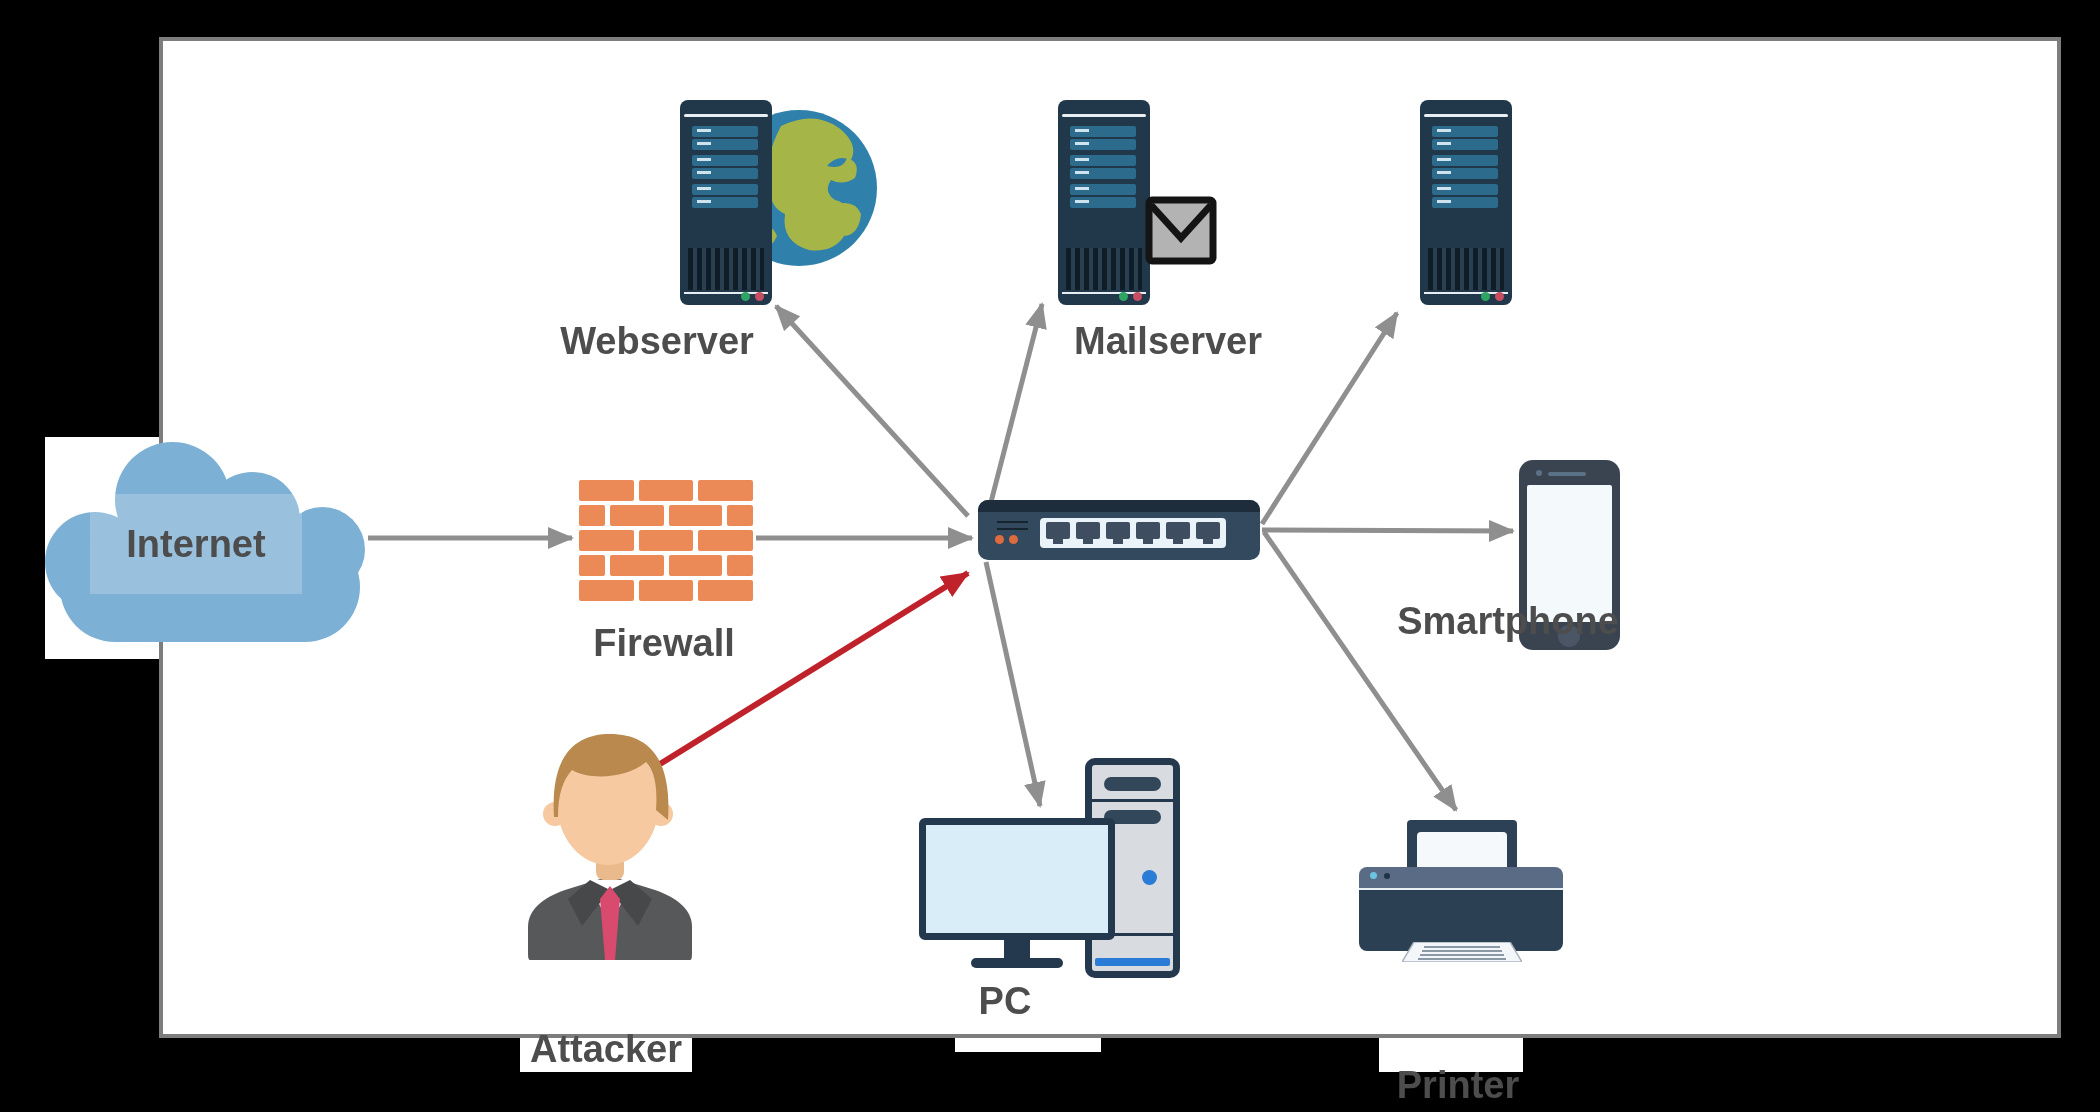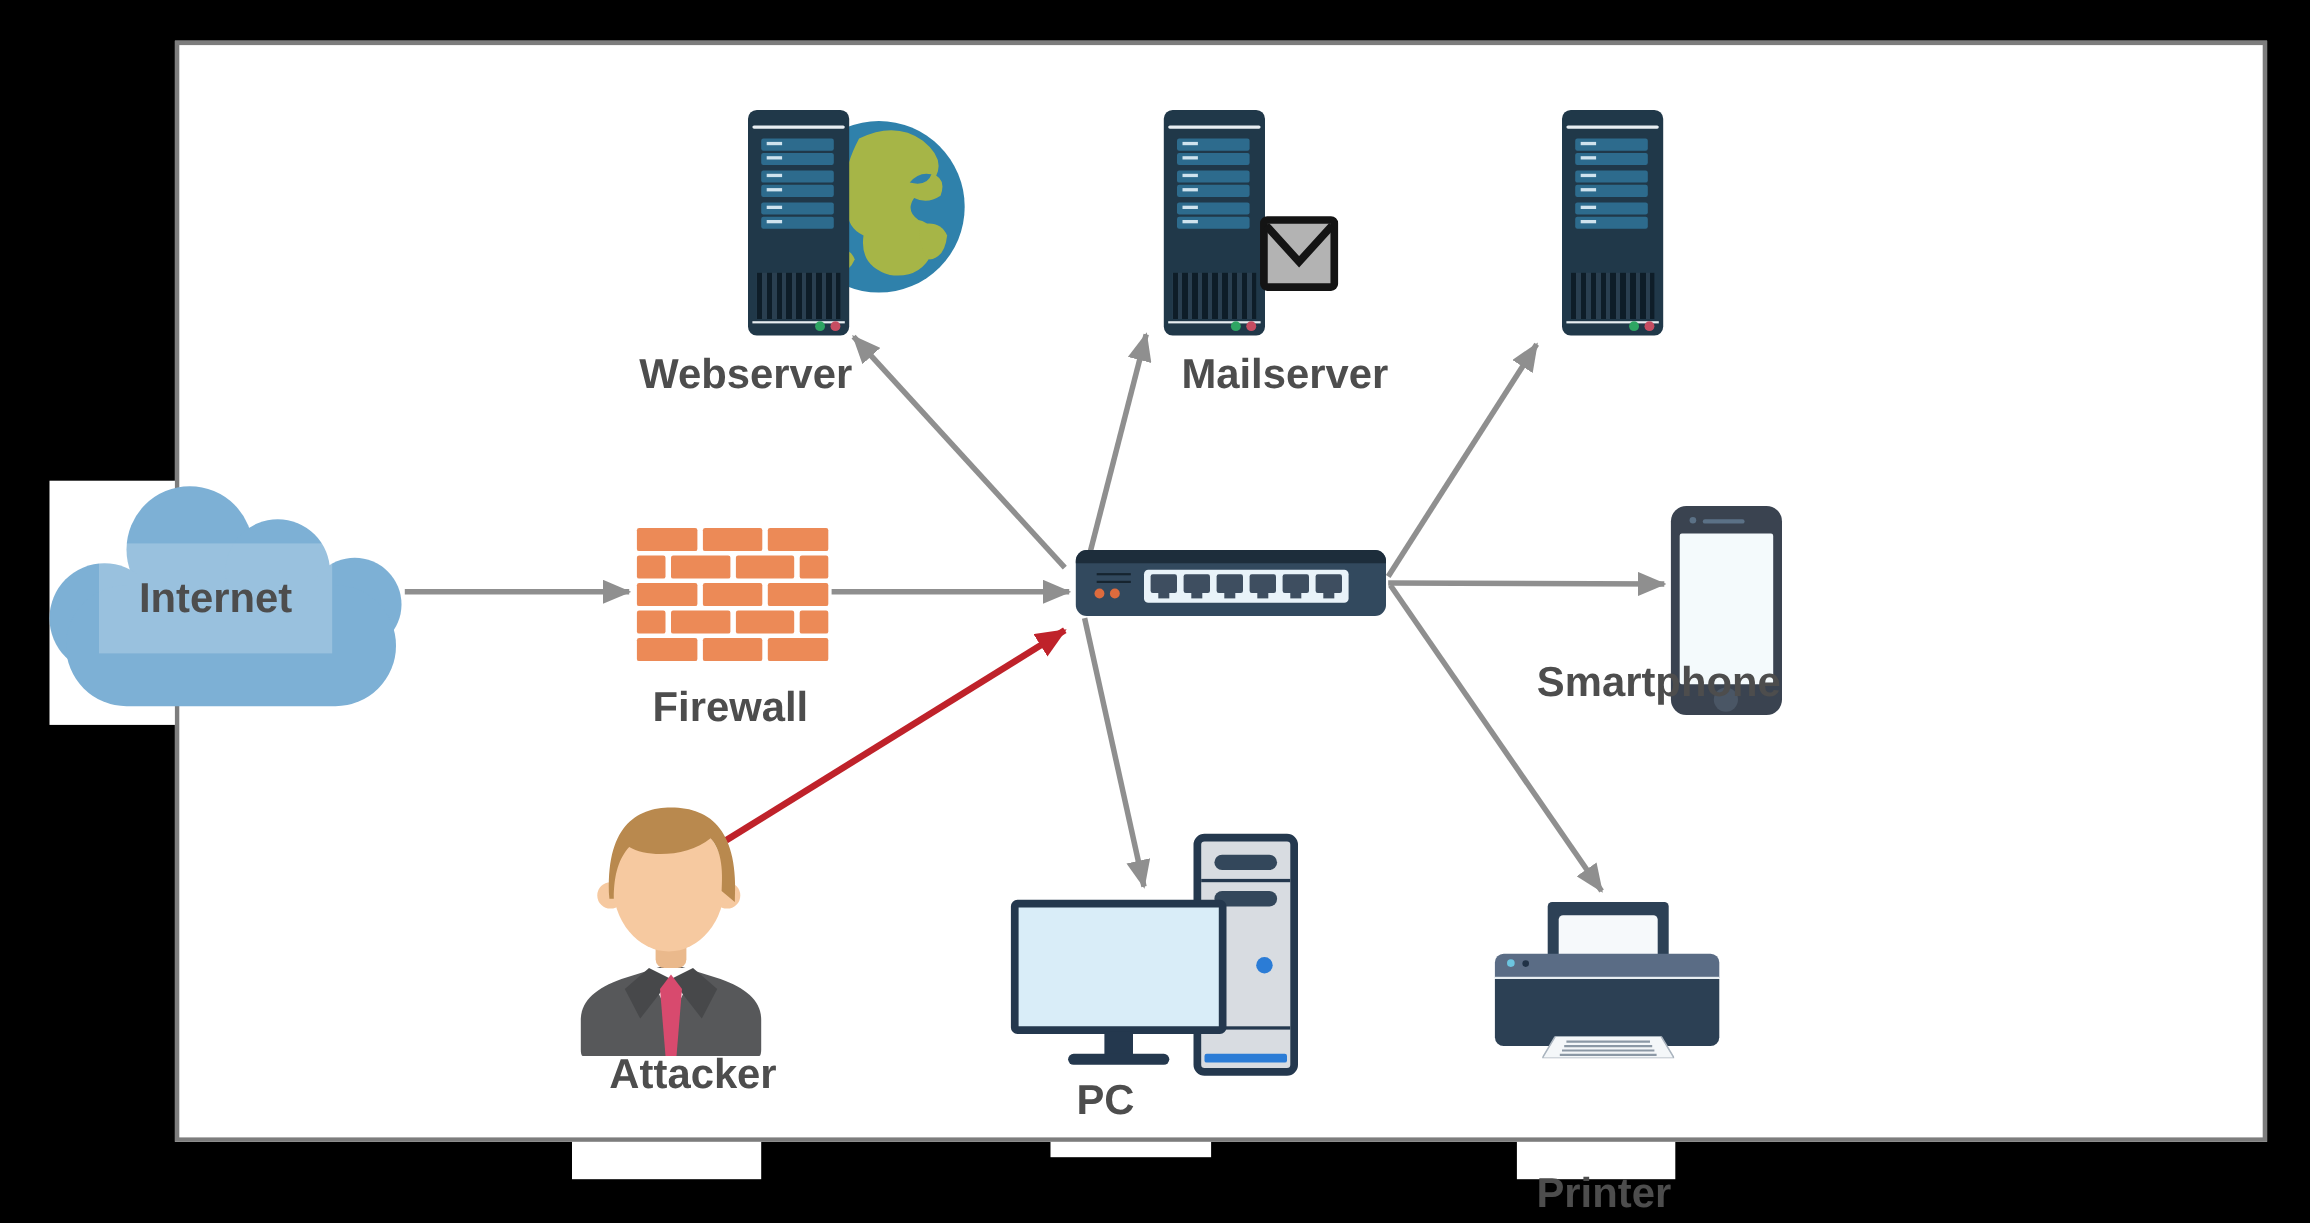--- a/index.html
+++ b/index.html
@@ -179,21 +179,21 @@
           <div class="sbar"></div>
         <div class="sbar gap"></div>
           <div class="sbar"></div>
       </div>
       <div class="vents"></div>
       <div class="base-line"></div>
       <div class="led led-g"></div>
       <div class="led led-r"></div>
     </div>
   </div>
-  <div class="node-label" style="left:678px;top:320px;">Webserver</div>
+  <div class="node-label" style="left:657px;top:320px;">Webserver</div>
 
   <div class="icon" style="left:1058px;top:100px;width:160px;height:205px;">
     <div class="server">
       <div class="cap-line"></div>
       <div class="slots">
         <div class="sbar"></div>
           <div class="sbar"></div>
         <div class="sbar gap"></div>
           <div class="sbar"></div>
         <div class="sbar gap"></div>
@@ -292,15 +292,15 @@
       <polygon points="78,158 122,158 100,205" fill="#ffffff"></polygon>
       <path d="M80,158 L100,168 L72,204 L58,177 Z" fill="#47484a"></path>
       <path d="M120,158 L100,168 L128,204 L142,177 Z" fill="#47484a"></path>
       <path d="M100,164 L110,177 L105,238 L95,238 L90,177 Z" fill="#d84a6e"></path>
       <circle cx="45" cy="92" r="12" fill="#f6c9a0"></circle>
       <circle cx="151" cy="92" r="12" fill="#f6c9a0"></circle>
       <ellipse cx="98" cy="81" rx="51" ry="62" fill="#f6c9a0"></ellipse>
       <path d="M44,95 C40,30 68,12 100,12 C137,12 162,34 158,98 L146,88 C148,60 143,48 136,40 C116,57 78,58 62,48 C53,58 48,72 48,95 Z" fill="#b9894e"></path>
     </svg>
   </div>
-  <div class="node-label" style="left:606px;top:956px;margin-left:24px;">Attacker</div>
+  <div class="node-label" style="left:606px;top:1028px;">Attacker</div>
 
 </div>
 
 </body></html>

